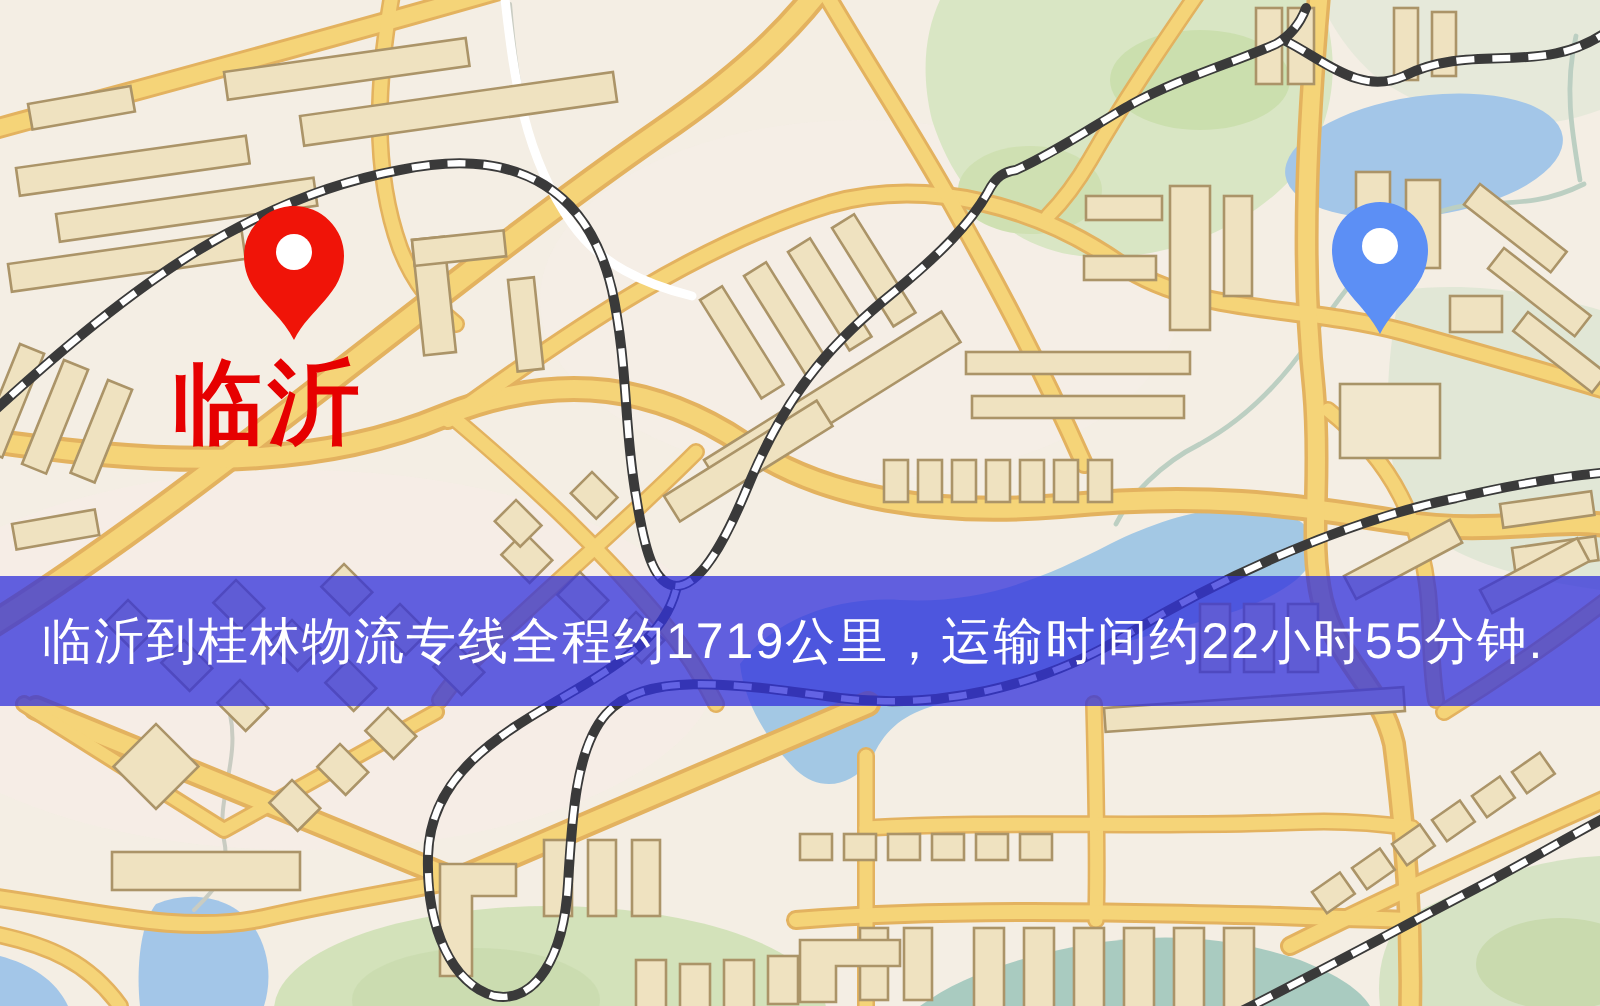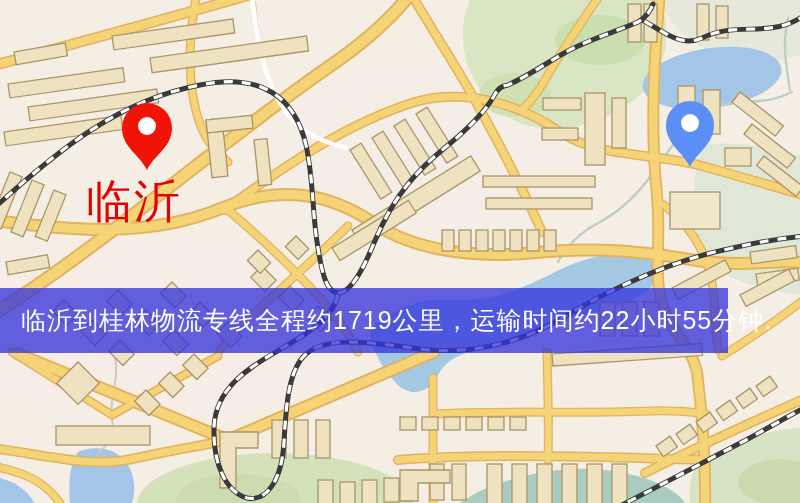--- a/index.html
+++ b/index.html
@@ -18,30 +18,30 @@
   .aw7{stroke-width:7}.aw6h{stroke-width:6.5}.aw6{stroke-width:6}
   .whiteroad{fill:none;stroke:#ffffff;stroke-width:4.5;stroke-linecap:round;}
   .railbase use{fill:none;stroke:#3a3a3a;stroke-width:5;stroke-linecap:round;}
   .raildash use{fill:none;stroke:#ffffff;stroke-width:3.2;stroke-dasharray:9 9;stroke-linecap:butt;}
   .bld{fill:#efe2c0;stroke:#ab9468;stroke-width:1.3;}
   .bld2{fill:#f1e7cd;stroke:#a89468;stroke-width:1.3;}
   .stream{fill:none;stroke:#bccfc2;stroke-width:2.4;stroke-linecap:round;}
   .stream2{fill:none;stroke:#c9ccc2;stroke-width:2;stroke-linecap:round;}
 
   .banner{
-    position:absolute;left:0;top:288px;width:728px;height:65px;
+    position:absolute;left:0;top:288px;width:800px;height:65px;
     background:var(--banner-bg,rgba(50,50,220,0.76));
     display:flex;align-items:center;box-sizing:border-box;padding-left:21px;
     z-index:5;
   }
   .banner-text{
     color:var(--banner-fg,#ffffff);font-size:25px;letter-spacing:1px;white-space:nowrap;
   }
   .city-label{
-    position:absolute;font-weight:normal;font-size:46px;line-height:1;z-index:7;
+    position:absolute;font-weight:bold;font-size:46px;line-height:1;z-index:7;
     letter-spacing:2px;
   }
   .origin-label{left:86px;top:178px;color:var(--origin-label,#e60000);}
   .dest-label{left:644px;top:186px;color:var(--dest-label,#2433db);letter-spacing:4px;}
   .pin{position:absolute;z-index:6;}
   .pin-origin{left:117px;top:102px;}
   .pin-dest{left:661px;top:100px;}
 </style>
 </head>
 <body>

